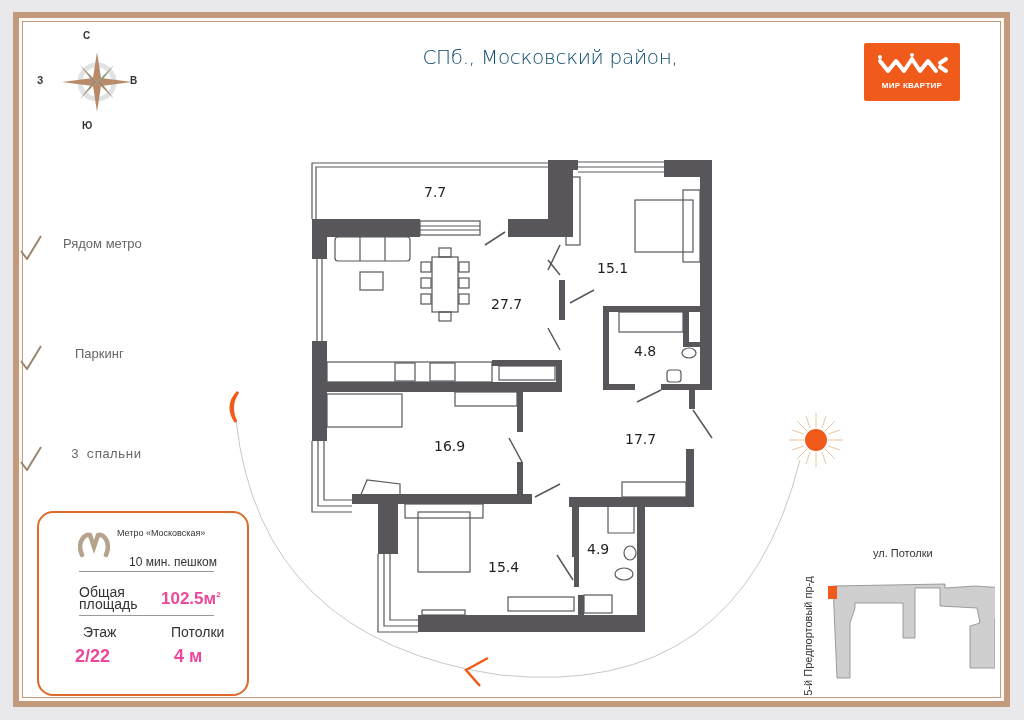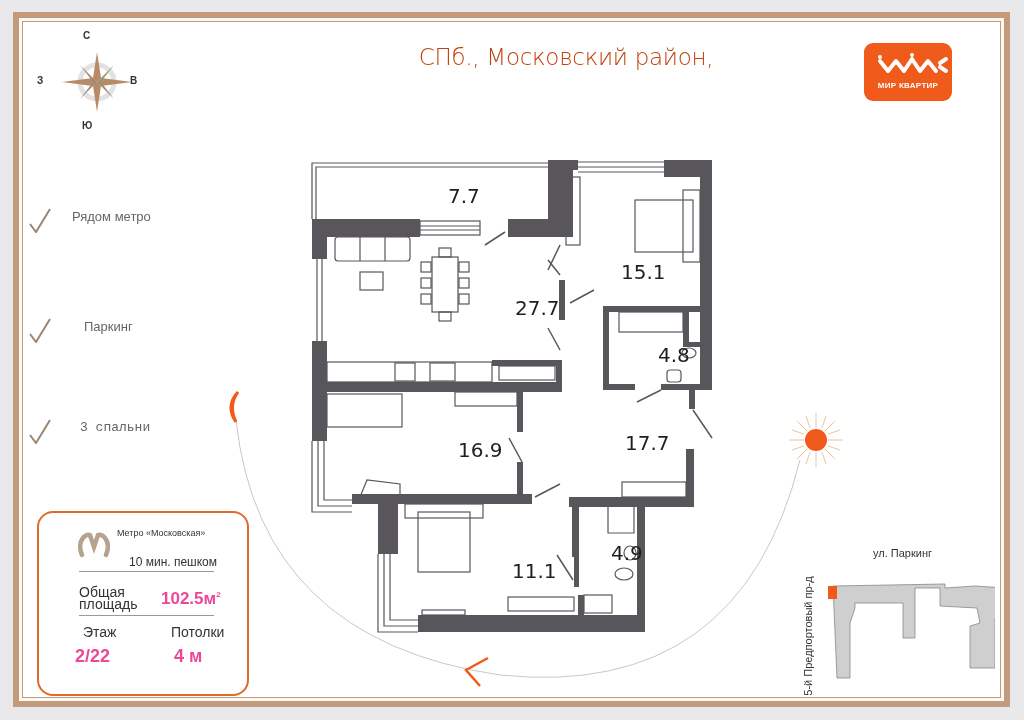--- a/index.html
+++ b/index.html
@@ -1,33 +1,33 @@
 <!DOCTYPE html>
 <html><head>
 <meta charset="utf-8">
 <style>
   html,body{margin:0;padding:0;}
   body{width:1024px;height:720px;background:#e9e9eb;position:relative;overflow:hidden;font-family:"Liberation Sans",sans-serif;color:#333;}
   .frame-outer{position:absolute;left:13px;top:12px;width:997px;height:695px;background:#c39a7b;}
   .frame-gap{position:absolute;left:6px;top:6px;right:6px;bottom:6px;background:#fdf9f5;}
   .frame-line{position:absolute;left:3px;top:3px;right:3px;bottom:3px;border:1.5px solid #c39a7b;background:#fff;}
   .abs{position:absolute;}
-  .title{left:316px;top:42px;width:500px;text-align:center;font-size:23px;line-height:30px;color:#c2410c;font-family:"DejaVu Sans",sans-serif;font-weight:300;letter-spacing:-0.3px;}
-  .logo{left:864px;top:43px;width:88px;height:58px;background:#f05a1a;border-radius:9px;}
+  .title{left:300px;top:42px;width:500px;text-align:center;font-size:20px;line-height:30px;color:#0c4a6e;font-family:"DejaVu Sans",sans-serif;font-weight:300;letter-spacing:-0.3px;}
+  .logo{left:864px;top:43px;width:96px;height:58px;background:#f05a1a;border-radius:2px;}
   .logo-text{position:absolute;left:0;right:0;top:38px;text-align:center;color:#fff;font-size:8px;font-weight:bold;letter-spacing:0.3px;}
   .compass-label{font-size:10px;font-weight:bold;color:#333;}
-  .feature{left:28px;width:170px;height:30px;}
+  .feature{left:19px;width:170px;height:30px;margin-top:27px;}
   .feature-text{position:absolute;left:44px;top:4px;font-size:13px;color:#666;}
   .info-card{left:37px;top:511px;width:212px;height:185px;border:2.5px solid #e06a2a;border-radius:16px;background:#fff;box-sizing:border-box;}
   .info-card .metro-line1{position:absolute;left:78px;top:15px;font-size:9px;color:#333;}
   .info-card .metro-line2{position:absolute;left:90px;top:42px;font-size:12px;color:#333;}
   .info-card .divider{position:absolute;left:40px;width:135px;height:1px;background:#999;}
   .info-card .lbl{position:absolute;font-size:14px;color:#333;line-height:12px;}
   .info-card .big{position:absolute;font-size:18px;font-weight:bold;color:#ec4899;}
-  .room-label{position:absolute;font-size:20px;color:#1f1f1f;font-family:"DejaVu Sans",sans-serif;margin-left:24px;}
+  .room-label{position:absolute;font-size:14px;color:#1f1f1f;font-family:"DejaVu Sans",sans-serif;}
   .street{font-size:11px;color:#333;}
 </style>
 </head>
 <body>
 
 <div class="frame-outer">
   <div class="frame-gap">
     <div class="frame-line"></div>
   </div>
 </div>
@@ -239,22 +239,22 @@
     <line x1="535" y1="497" x2="560" y2="484"></line>
     <line x1="557" y1="555" x2="573" y2="580"></line>
   </g>
 </svg>
 
 <span class="room-label" style="left:424px;top:184px;">7.7</span>
 <span class="room-label" style="left:491px;top:296px;">27.7</span>
 <span class="room-label" style="left:597px;top:260px;">15.1</span>
 <span class="room-label" style="left:634px;top:343px;">4.8</span>
 <span class="room-label" style="left:434px;top:438px;">16.9</span>
-<span class="room-label" style="left:601px;top:431px;text-align:center;">17.7</span>
-<span class="room-label" style="left:488px;top:559px;">11.1</span>
+<span class="room-label" style="left:625px;top:431px;text-align:center;">17.7</span>
+<span class="room-label" style="left:488px;top:559px;">15.4</span>
 <span class="room-label" style="left:587px;top:541px;">4.9</span>
 
 <div class="abs info-card">
   <svg class="abs" width="32" height="28" viewBox="0 0 32 28" style="left:39px;top:18px;">
     <path d="M4 24 C-2 10 8 2 12 4 L16 16 L20 4 C24 2 34 10 28 24" fill="none" stroke="#b5a38e" stroke-width="4.5" stroke-linecap="round"></path>
   </svg>
   <span class="metro-line1">Метро «Московская»</span>
   <span class="metro-line2">10 мин. пешком</span>
   <div class="divider" style="top:58px;"></div>
   <span class="lbl" style="left:40px;top:73px;">
@@ -264,18 +264,18 @@
   <span class="big" style="left:122px;top:76px;font-size:17px;">
     <span>102.5м</span><sup style="font-size:8px;">2</sup>
   </span>
   <div class="divider" style="top:102px;"></div>
   <span class="lbl" style="left:44px;top:113px;text-align:center;">Этаж</span>
   <span class="lbl" style="left:132px;top:113px;">Потолки</span>
   <span class="big" style="left:36px;top:133px;">2/22</span>
   <span class="big" style="left:135px;top:133px;">4 м</span>
 </div>
 
-<span class="abs street" style="left:873px;top:547px;">ул. Паркинг</span>
+<span class="abs street" style="left:873px;top:547px;">ул. Потолки</span>
 <span class="abs street" style="left:738px;top:630px;transform:rotate(-90deg);transform-origin:center;width:140px;text-align:center;white-space:nowrap;">5-й Предпортовый пр-д</span>
 <svg class="abs" width="170" height="110" viewBox="0 0 170 110" style="left:825px;top:578px;">
   <path d="M8 8 L120 6 L120 10 L150 8 L180 10 L179 40 L170 40 L170 90 L145 90 L145 48 L155 45 L152 30 L115 28 L115 10 L90 10 L90 60 L78 60 L78 25 L30 25 L30 30 L25 45 L25 100 L12 100 Z" fill="#cfcfcf" stroke="#888" stroke-width="0.8"></path>
   <rect x="3" y="8" width="9" height="13" fill="#f05a1a"></rect>
 </svg>
 
 </body></html>

